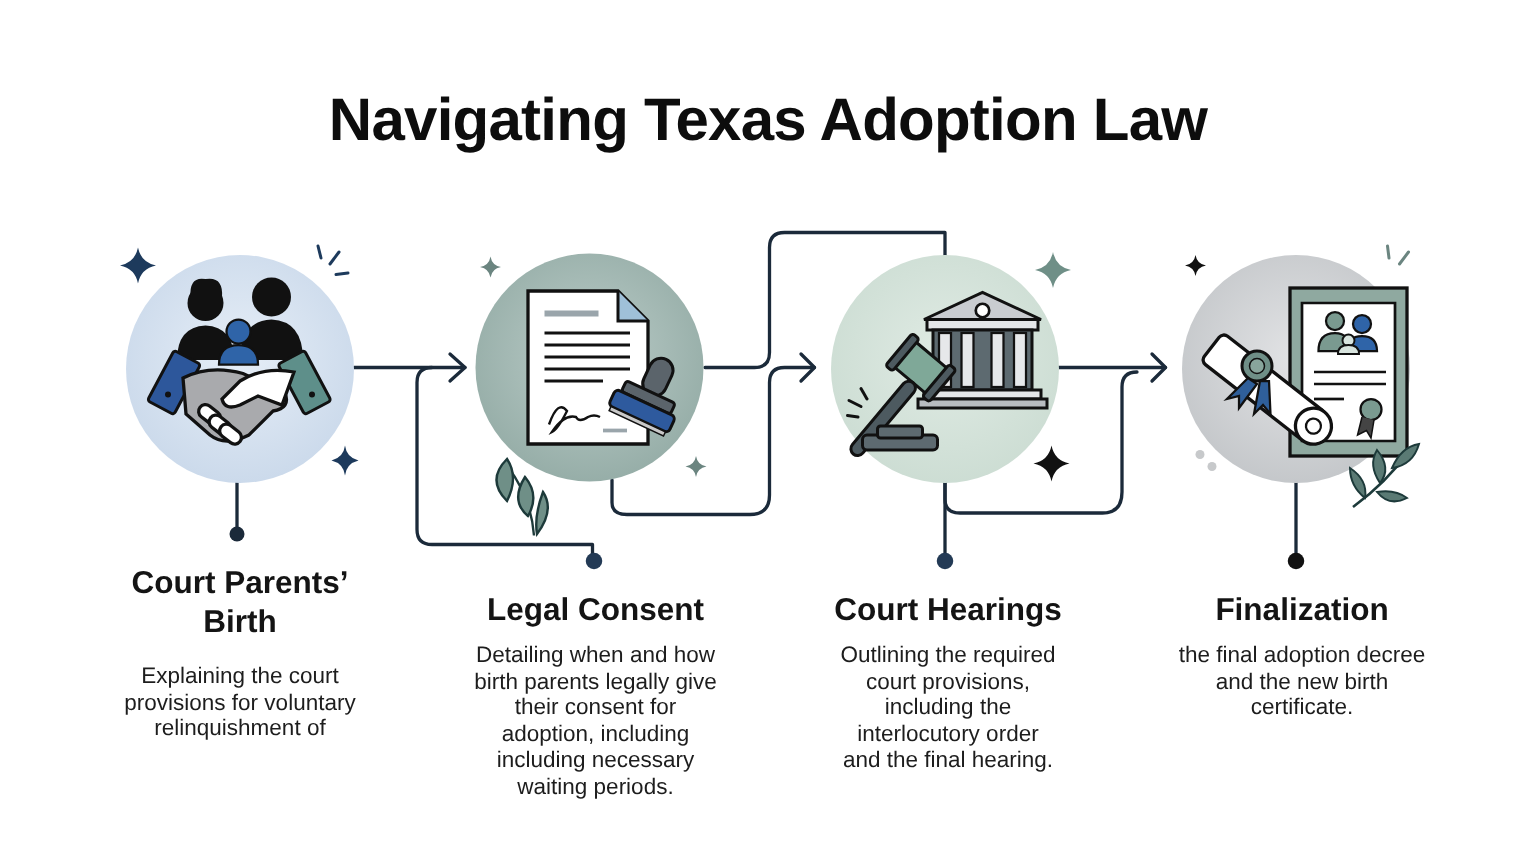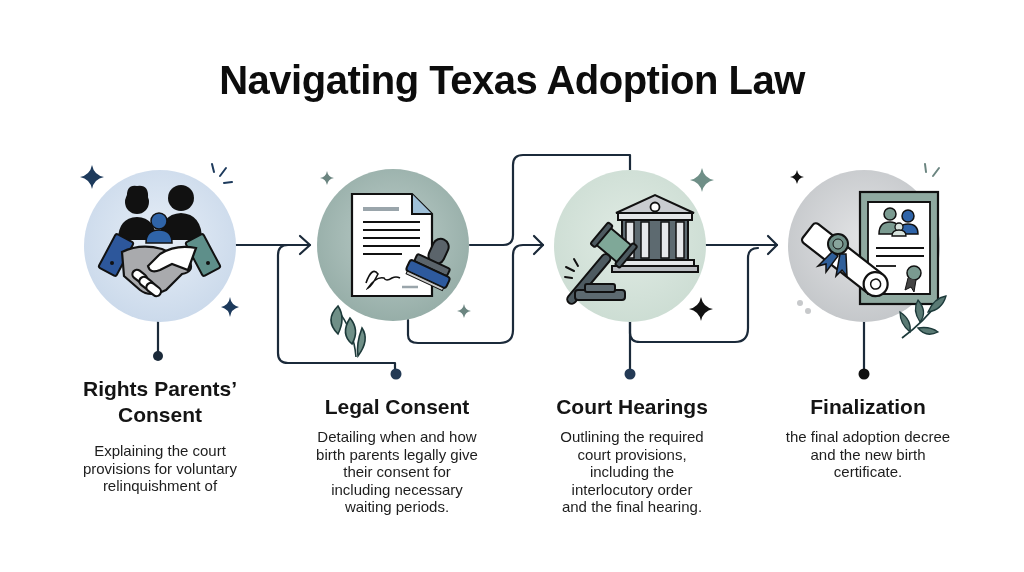--- a/index.html
+++ b/index.html
@@ -218,36 +218,37 @@
     <circle cx="808" cy="311" r="3" fill="#c7c9cb"></circle>
     <path d="M797 170 Q798 176 804 177 Q798 178 797 184 Q796 178 790 177 Q796 176 797 170 Z" fill="#111"></path>
     <g stroke="#6b8580" stroke-width="2" stroke-linecap="round">
       <path d="M925 164 L926 172"></path>
         <path d="M939 168 L933 176"></path>
     </g>
   </g>
 </svg>
 
 <div class="step-title" style="left:40px; top:376px; width:240px;">
-  <div>Rights Parents’</div>
-  <div>Consent</div>
+  <div>Court Parents’</div>
+  <div>Birth</div>
 </div>
 <div class="step-desc" style="left:40px; top:442px; width:240px;">
   <div>Explaining the court</div>
   <div>provisions for voluntary</div>
   <div>relinquishment of</div>
 </div>
 
 <div class="step-title" style="left:287px; top:394px; width:220px;">
   <div>Legal Consent</div>
 </div>
 <div class="step-desc" style="left:287px; top:428px; width:220px;">
   <div>Detailing when and how</div>
   <div>birth parents legally give</div>
   <div>their consent for</div>
+  <div>adoption, including</div>
   <div>including necessary</div>
   <div>waiting periods.</div>
 </div>
 
 <div class="step-title" style="left:527px; top:394px; width:210px;">
   <div>Court Hearings</div>
 </div>
 <div class="step-desc" style="left:527px; top:428px; width:210px;">
   <div>Outlining the required</div>
   <div>court provisions,</div>

